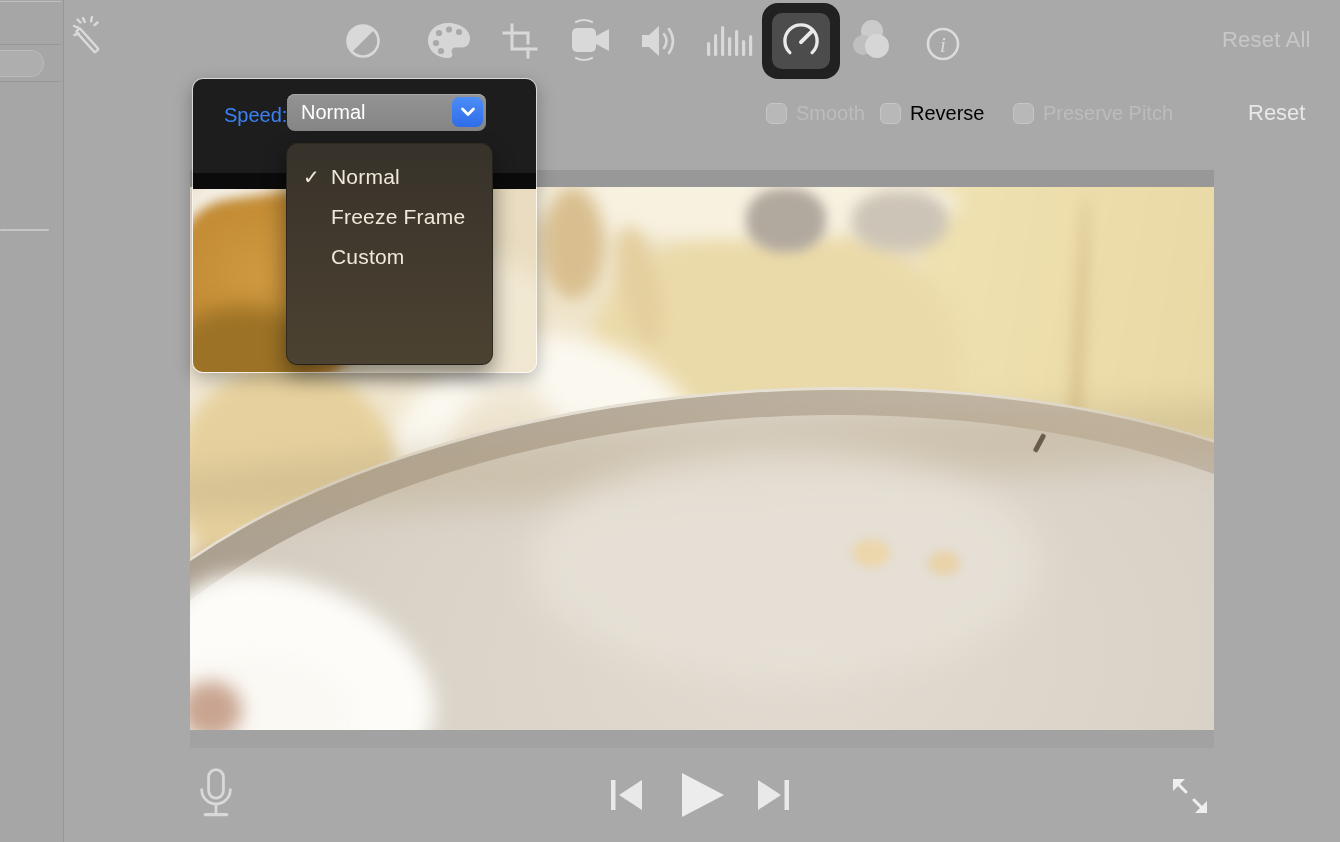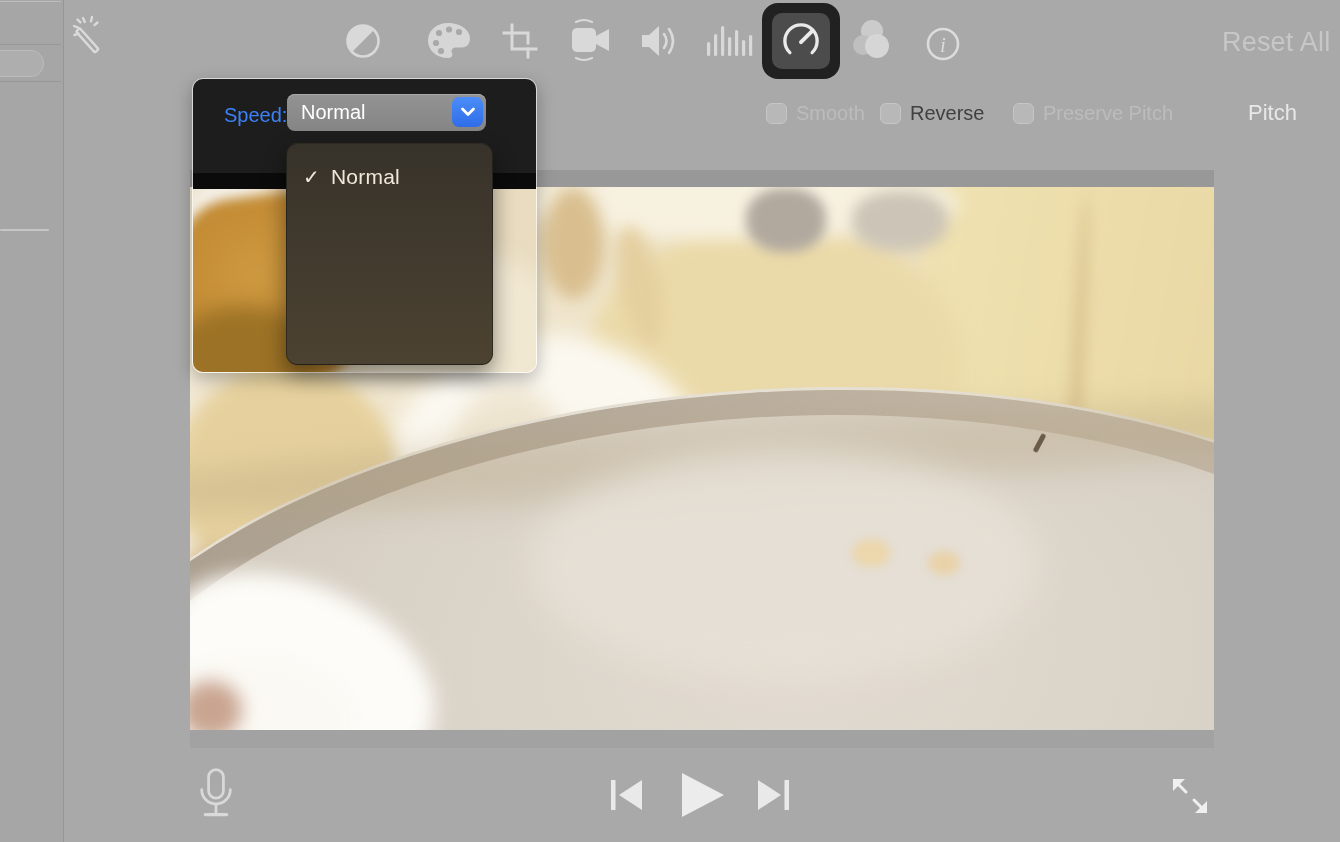--- a/index.html
+++ b/index.html
@@ -18,27 +18,27 @@
   .sb-btn{position:absolute;left:-18px;top:50px;width:60px;height:25px;border-radius:13px;
           background:#aeaeae;border:1.5px solid #bcbcbc;}
   .sb-light{position:absolute;left:0;top:229px;width:49px;height:2px;background:#c6c6c6;border-radius:1px;}
 
   
   .tool{cursor:default;}
   .tool svg{display:block;}
   .speed-btn{left:762px;top:3px;width:78px;height:76px;border-radius:16px;background:#212121;}
   .speed-btn-inner{position:absolute;left:10px;top:10px;width:58px;height:56px;border-radius:10px;background:#4c4c4c;
                    display:flex;align-items:center;justify-content:center;}
-  .reset-all{left:1222px;top:27px;font-size:27px;color:#c7c7c7;letter-spacing:.2px;}
+  .reset-all{left:1222px;top:27px;font-size:22px;color:#c7c7c7;letter-spacing:.2px;}
 
   
   .chk-row{display:flex;align-items:center;gap:9px;}
   .chk-box{width:21px;height:21px;border-radius:6px;background:#b8b8b8;border:1px solid #c6c6c6;box-sizing:border-box;}
   .chk-label{font-size:20px;color:#bcbcbc;}
-  .chk-row.enabled .chk-label{color:#404040;}
+  .chk-row.enabled .chk-label{color:#000000;}
   .reset-btn{left:1248px;top:100px;font-size:22px;color:#e8e8e8;}
 
   
   .viewer{left:190px;top:170px;width:1024px;height:578px;overflow:hidden;background:#efe5cd;}
   .strip-top{position:absolute;left:0;top:0;width:1024px;height:17px;background:#989898;}
   .strip-bottom{position:absolute;left:0;top:560px;width:1024px;height:18px;background:#a2a2a2;}
   .scene{position:absolute;left:0;top:17px;width:1024px;height:543px;overflow:hidden;
          background:linear-gradient(105deg,#f2e9d6 0%,#eee3c6 55%,#eadec2 100%);}
   .blob{position:absolute;border-radius:50%;}
 
@@ -218,21 +218,21 @@
     <div class="chk-label">Smooth</div>
   </div>
   <div class="abs chk-row enabled" style="left:880px;top:102px">
     <div class="chk-box"></div>
     <div class="chk-label">Reverse</div>
   </div>
   <div class="abs chk-row" style="left:1013px;top:102px">
     <div class="chk-box"></div>
     <div class="chk-label">Preserve Pitch</div>
   </div>
-  <div class="abs reset-btn">Pitch</div>
+  <div class="abs reset-btn">Reset</div>
 
   <div class="abs viewer">
     <div class="strip-top"></div>
     <div class="scene">
       <div class="blob cushion-right"></div>
       <div class="blob cushion-crease"></div>
       <div class="blob cushion-center"></div>
       <div class="blob hl-top"></div>
       <div class="blob head-blob"></div>
       <div class="blob blob2"></div>
@@ -276,20 +276,26 @@
       <div class="v-gold"></div>
       <div class="v-dark"></div>
     </div>
   </div>
 
   <div class="abs menu">
     <div class="menu-item">
       <span class="check">✓</span>
       <span class="mi-label">Normal</span>
     </div>
+    <div class="menu-item">
+      <span class="mi-label">Freeze Frame</span>
+    </div>
+    <div class="menu-item">
+      <span class="mi-label">Custom</span>
+    </div>
   </div>
 
   <div class="abs transport" style="left:198px;top:767px">
     <svg width="36" height="56" viewBox="0 0 34 52" fill="none" stroke="#d9d9d9" stroke-width="2.6" stroke-linecap="round">
       <rect x="10" y="2" width="14" height="27" rx="7"></rect>
       <path d="M3.5,21 a13.5,13.5 0 0 0 27,0"></path>
       <line x1="17" y1="35" x2="17" y2="43"></line>
       <line x1="7" y1="44.5" x2="27" y2="44.5" stroke-width="3.2"></line>
     </svg>
   </div>

